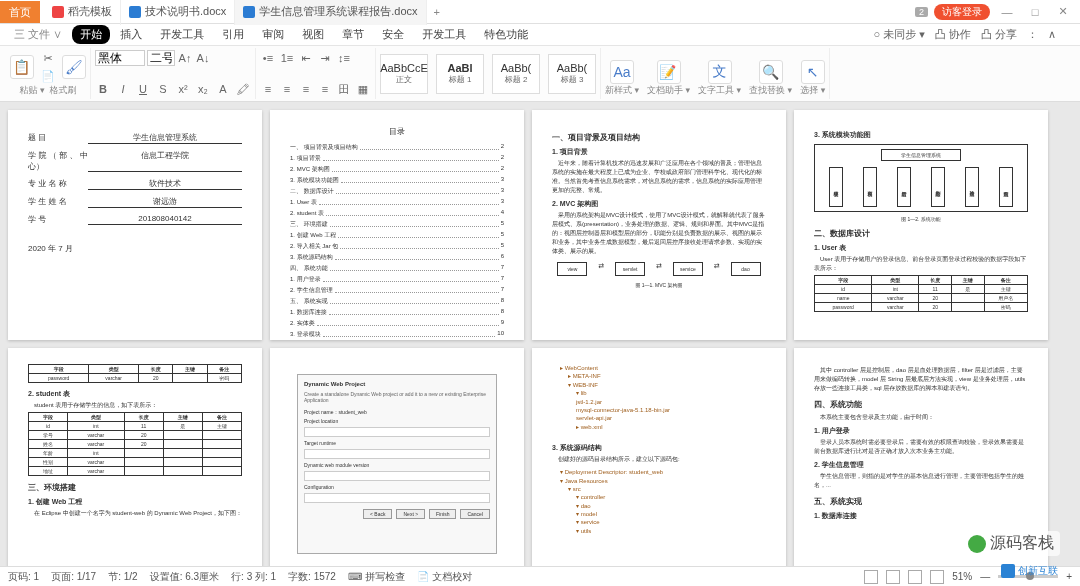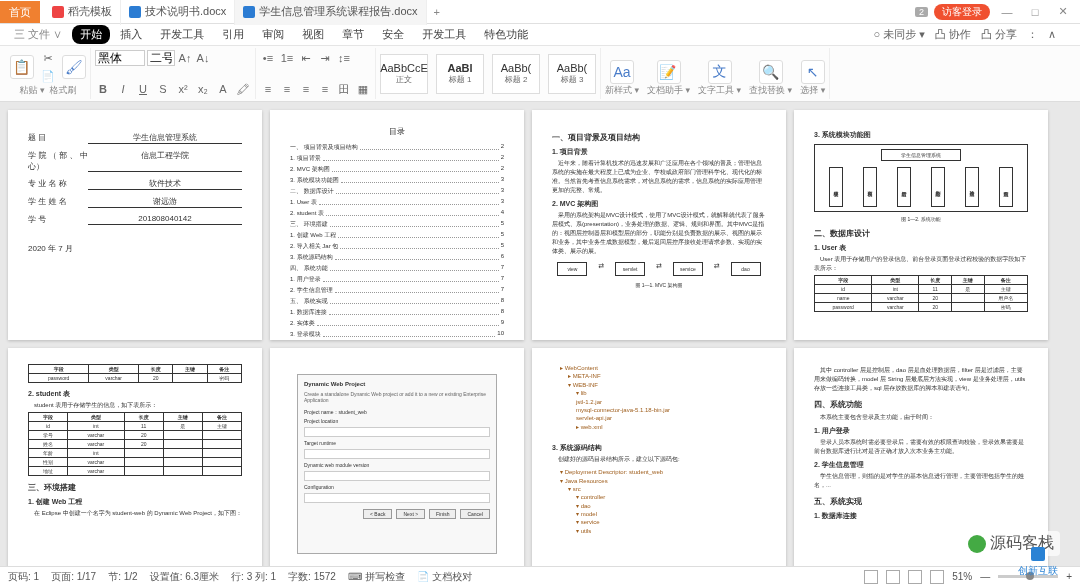--- a/index.html
+++ b/index.html
@@ -77,21 +77,21 @@
 
 .statusbar { height:20px; background:#fff; border-top:1px solid #ddd; display:flex; align-items:center; font-size:10px; color:#555; padding:0 8px; gap:12px;}
 .statusbar .right { margin-left:auto; display:flex; align-items:center; gap:8px;}
 .zoom-slider { width:60px; height:3px; background:#ccc; position:relative;}
 .zoom-slider .thumb { width:8px; height:8px; background:#888; border-radius:50%; position:absolute; top:-3px; left:28px;}
 .view-icon { width:14px; height:14px; border:1px solid #aaa; display:inline-block;}
 
 
 .wm1 { position:absolute; right:20px; bottom:30px; font-size:16px; color:#555; display:flex; align-items:center; gap:4px; background:rgba(255,255,255,.7); padding:2px 6px; border-radius:4px;}
 .wm1 .circ { width:18px; height:18px; border-radius:50%; background:#4a4; display:inline-block;}
-.wm2 { position:absolute; right:22px; bottom:8px; font-size:10px; color:#2a82d4; display:flex; align-items:center; gap:3px;flex-direction:column;}
+.wm2 { position:absolute; right:22px; bottom:8px; font-size:10px; color:#2a82d4; display:flex; align-items:center; gap:3px;}
 .wm2 .logo { width:14px; height:14px; background:#2a82d4; border-radius:2px;}
 </style>
 </head>
 <body>
 
 <div class="titlebar">
   <div class="tab-home">首页</div>
   <div class="tab">
       <span class="ico ico-p"></span>
       <span>稻壳模板</span>

